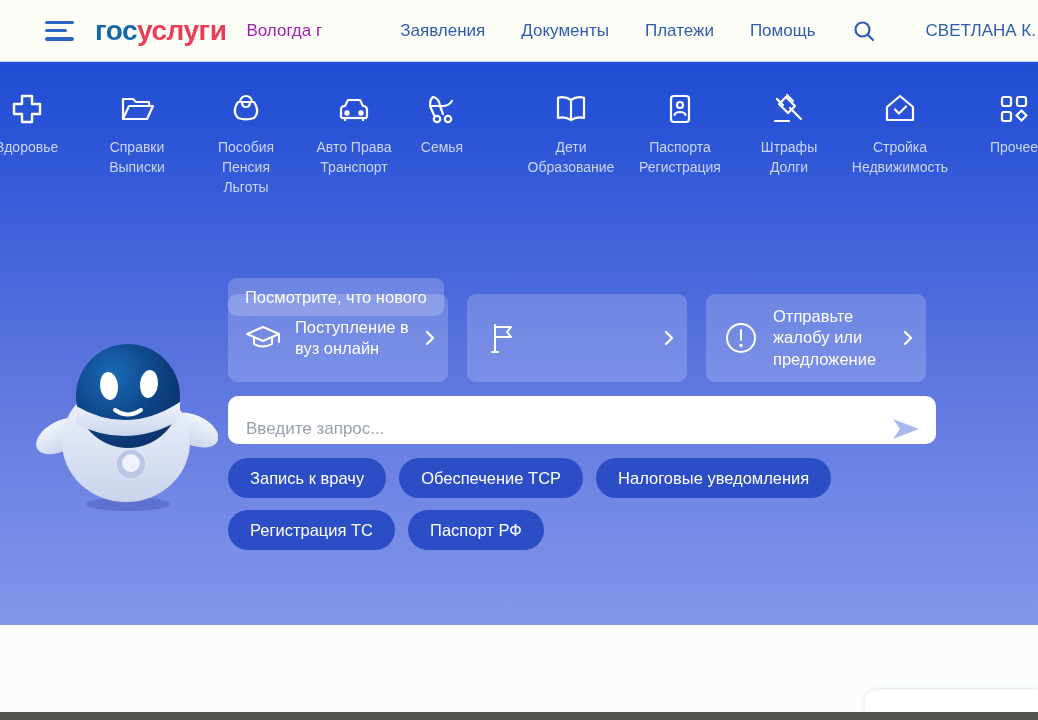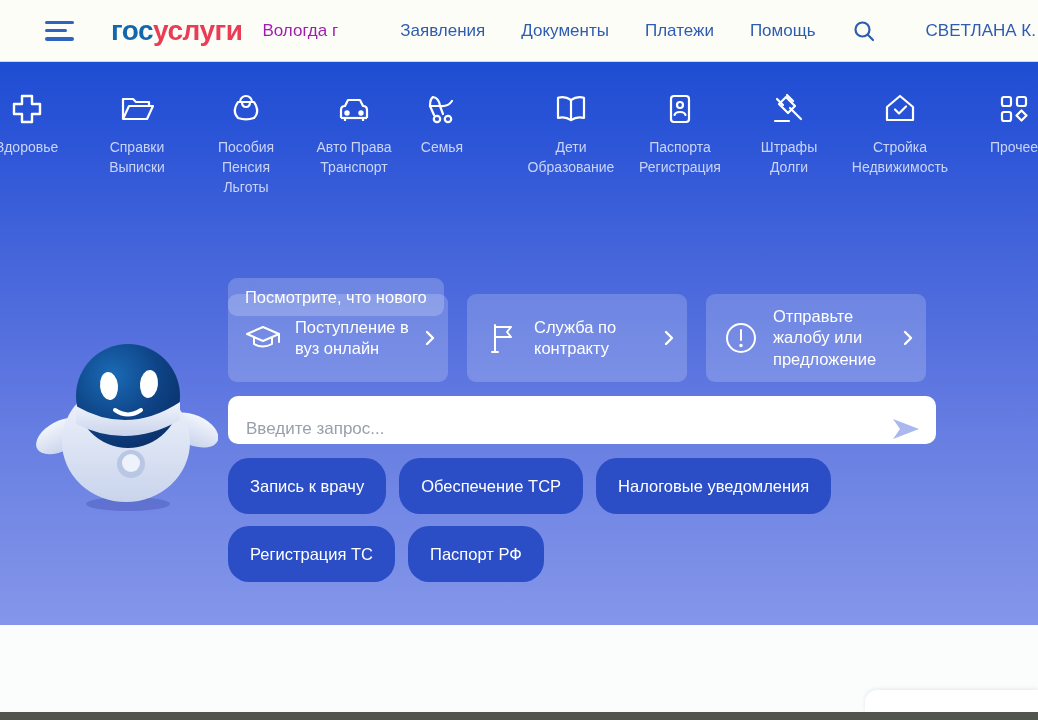--- a/index.html
+++ b/index.html
@@ -6,21 +6,21 @@
   html,body { width:1038px; height:720px; }
   body { font-family:"Liberation Sans", sans-serif; overflow:hidden; }
   .screen { position:relative; width:1038px; height:720px; background:#fbfdfd; overflow:hidden; }
 
   
   .header { position:absolute; left:0; top:0; width:1038px; height:62px; background:#fdfdf8;
             display:flex; align-items:center; padding:0 0 0 45px; border-bottom:1px solid #c9d8ef; z-index:5; }
   .burger { width:30px; height:20px; display:flex; flex-direction:column; justify-content:space-between; cursor:pointer; margin-right:20px; }
   .burger span { display:block; height:3.2px; border-radius:2px; background:#2d64c2; }
   .burger .b1 { width:29px; } .burger .b2 { width:22px; } .burger .b3 { width:29px; }
-  .logo { font-size:28px; font-weight:bold; letter-spacing:-0.5px; cursor:pointer;margin-left:16px; }
+  .logo { font-size:28px; font-weight:bold; letter-spacing:-0.5px; cursor:pointer; }
   .logo .gos { color:#1368ad; } .logo .uslugi { color:#ea3c55; }
   .location { color:#a21caf; font-size:17px; margin-left:20px; cursor:pointer; }
   .header-right { margin-left:auto; display:flex; align-items:center; gap:36px; padding-right:2px; }
   .nav-link { color:#2e5cb0; font-size:17px; cursor:pointer; white-space:nowrap; }
   .search-btn { width:24px; height:24px; cursor:pointer; display:flex; align-items:center; }
   .user-name { color:#2e5cb0; font-size:17px; cursor:pointer; white-space:nowrap; margin-left:14px; }
 
   
   .hero { position:absolute; left:0; top:62px; width:1038px; height:563px; overflow:hidden;
           background:linear-gradient(180deg,#1f4dd3 0%, #2c55d7 14%, #4263da 32%, #5f77e0 58%, #7489e5 80%, #8496ea 100%); }
@@ -45,21 +45,21 @@
   
   .searchbar { position:absolute; left:228px; top:334px; width:708px; height:48px; background:#ffffff;
                border-radius:10px; display:flex; align-items:center; padding:17px 14px 0 18px; }
   .searchbar input { flex:1; border:none; outline:none; font-size:17px; color:#333;
                      font-family:"Liberation Sans", sans-serif; background:transparent; }
   .searchbar input::placeholder { color:#98a0ab; }
   .send { width:32px; height:26px; cursor:pointer; flex:0 0 32px; }
 
   
   .chips { position:absolute; left:228px; top:396px; width:700px; display:flex; flex-wrap:wrap; gap:12px 13px; }
-  .chip { height:56px; padding:0 22px; border-radius:21px; background:#2b4ec6; color:#ffffff;
+  .chip { height:40px; padding:0 22px; border-radius:21px; background:#2b4ec6; color:#ffffff;
           font-size:16.5px; display:flex; align-items:center; cursor:pointer; white-space:nowrap; }
 
   
   .robot { position:absolute; left:33px; top:262px; width:185px; height:200px; }
 
   
   .footer { position:absolute; left:0; top:625px; width:1038px; height:87px; background:#fbfdfd; }
   .corner-card { position:absolute; left:865px; top:690px; width:173px; height:22px; background:#ffffff;
                  border-top-left-radius:12px; box-shadow:0 -1px 4px rgba(120,140,180,0.18); }
   .bottom-bar { position:absolute; left:0; top:712px; width:1038px; height:8px; background:#51554e; }
@@ -257,21 +257,20 @@
         </span>
       </div>
       <div class="card">
         <span class="cic">
           <svg viewBox="0 0 38 38" fill="none" stroke="#fff" stroke-width="2" stroke-linejoin="round" stroke-linecap="round">
               <path d="M12 33V6"></path>
               <path d="M12 8h16l-4 5 4 5H12"></path>
               <path d="M9 33h6"></path>
             </svg>
         </span>
-        <span class="ctitle">Служба по контракту</span>
         <span class="chev">
           <svg viewBox="0 0 12 16" fill="none" stroke="#fff" stroke-width="2.4" stroke-linecap="round" stroke-linejoin="round">
               <path d="M3 2l6 6-6 6"></path>
             </svg>
         </span>
       </div>
       <div class="card">
         <span class="cic">
           <svg viewBox="0 0 38 38" fill="none" stroke="#fff" stroke-width="2" stroke-linecap="round">
               <circle cx="19" cy="19" r="14"></circle>

